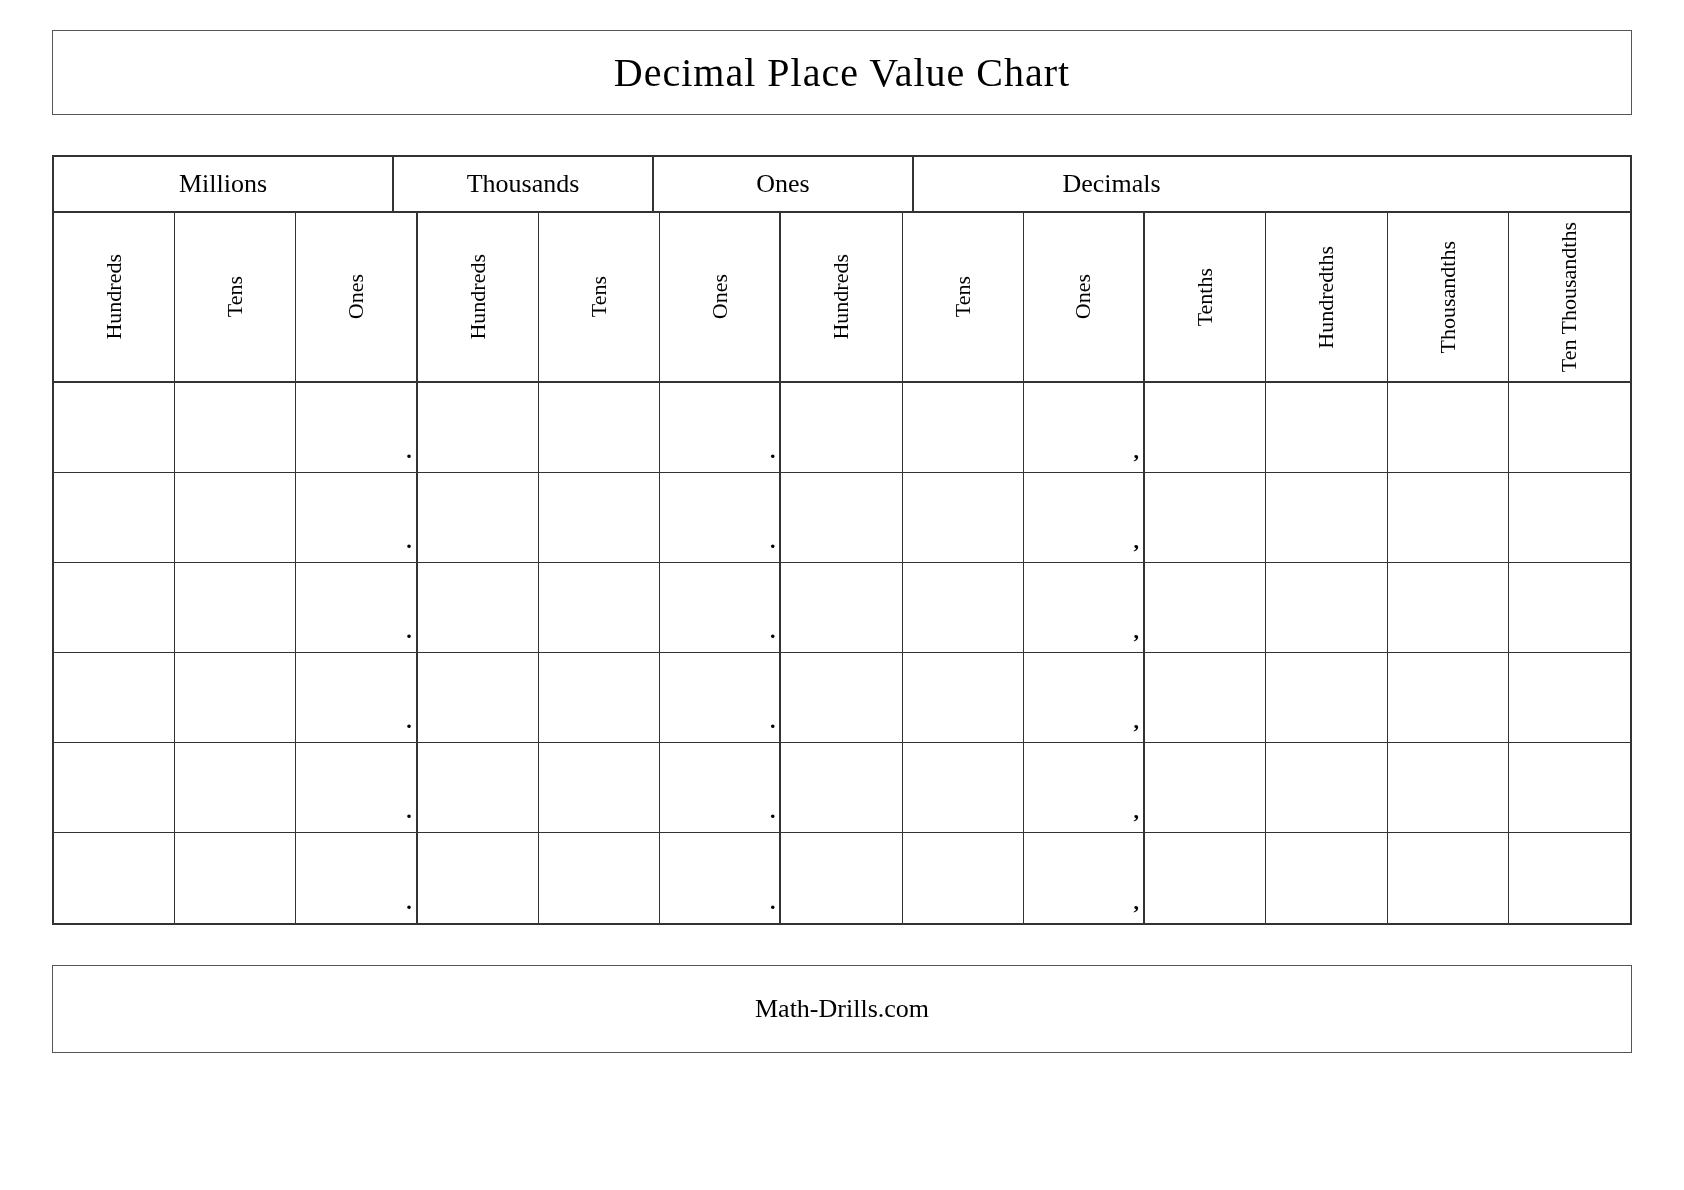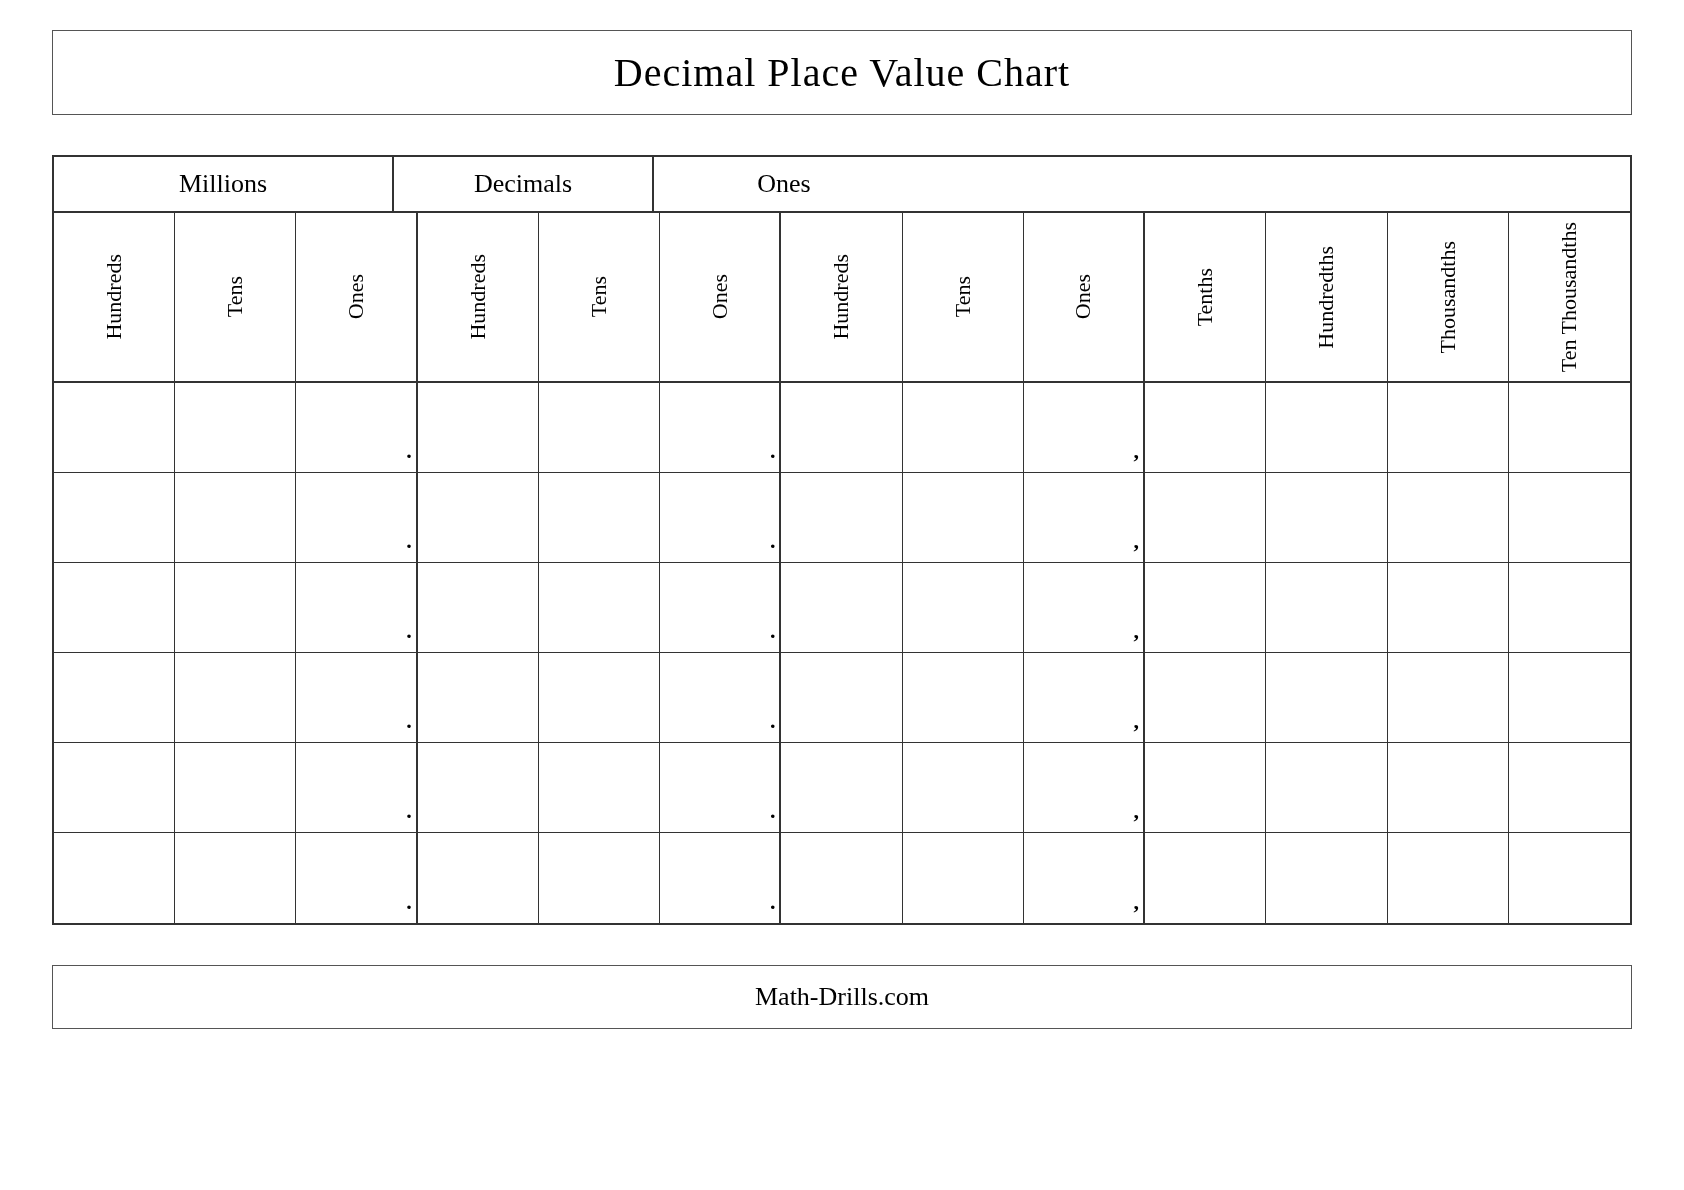--- a/index.html
+++ b/index.html
@@ -129,45 +129,48 @@
     .sub-header-cell:nth-child(9),
     .data-cell:nth-child(9) {
       border-right: 2.5px solid #333;
     }
 
     .footer-box {
       width: 100%;
       max-width: 1580px;
       border: 1.5px solid #555;
       text-align: center;
-      padding: 16px 20px;
+      padding: 28px 20px;
     }
 
     .footer-text {
       font-size: 26px;
     }
   </style>
 </head>
 <body>
 
 <div class="page-title-box">
   <span class="page-title">Decimal Place Value Chart</span>
 </div>
 
 <div class="chart-wrapper">
 
   <div class="group-header-row">
     <div class="group-header-cell">
       <span>Millions</span>
     </div>
     <div class="group-header-cell">
-      <span>Decimals</span>
+      <span>Thousands</span>
     </div>
     <div class="group-header-cell">
       <span>Ones</span>
+    </div>
+    <div class="group-header-cell">
+      <span>Decimals</span>
     </div>
   </div>
 
   <div class="sub-header-row">
     <div class="sub-header-cell">
       <span class="rotated-text">Hundreds</span>
     </div>
     <div class="sub-header-cell">
       <span class="rotated-text">Tens</span>
     </div>

